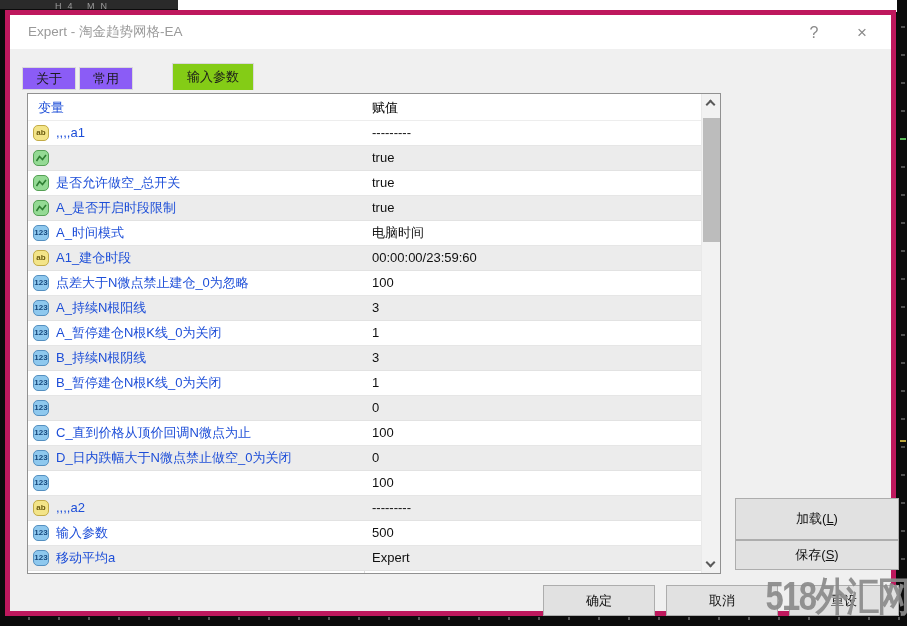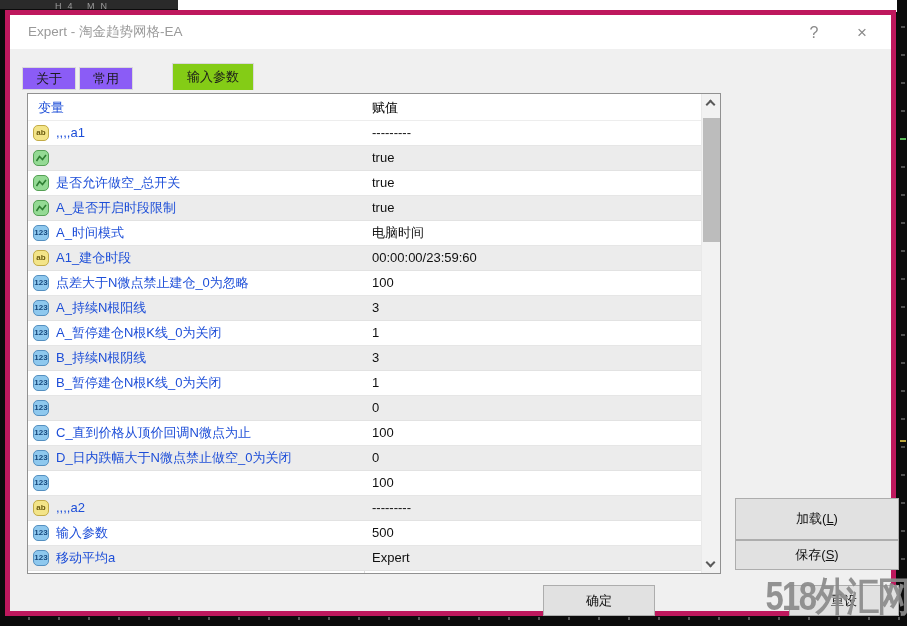--- a/index.html
+++ b/index.html
@@ -210,20 +210,21 @@
         <div class="sbtn down">
           <i class="chev down"></i>
         </div>
       </div>
     </div>
 
     <button class="btn btn-load"><span>加载(</span><u>L</u><span>)</span></button>
     <button class="btn btn-save"><span>保存(</span><u>S</u><span>)</span></button>
 
     <button class="btn btn-ok">确定</button>
+    <button class="btn btn-cancel">取消</button>
     <button class="btn btn-reset">重设</button>
   </div>
 
   <div class="watermark" style="color: rgb(139, 139, 139);">518外汇网</div>
 
   <div class="right-strip">
     <span class="tickg" style="top:138px;background:#57b657;"></span>
     <span class="tickg" style="top:440px;background:#b8a33c;"></span>
   </div>
   <div class="bottom-strip"></div>

